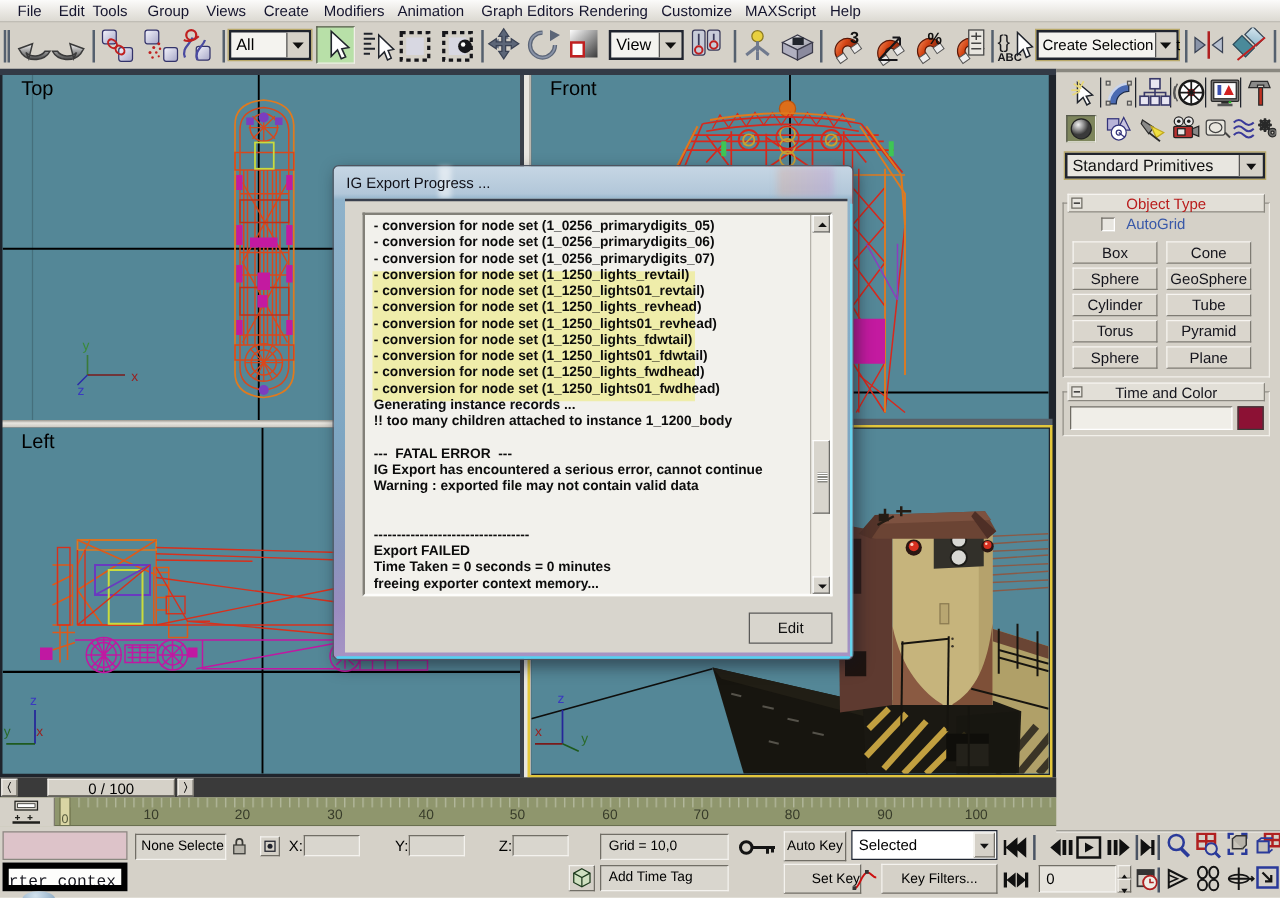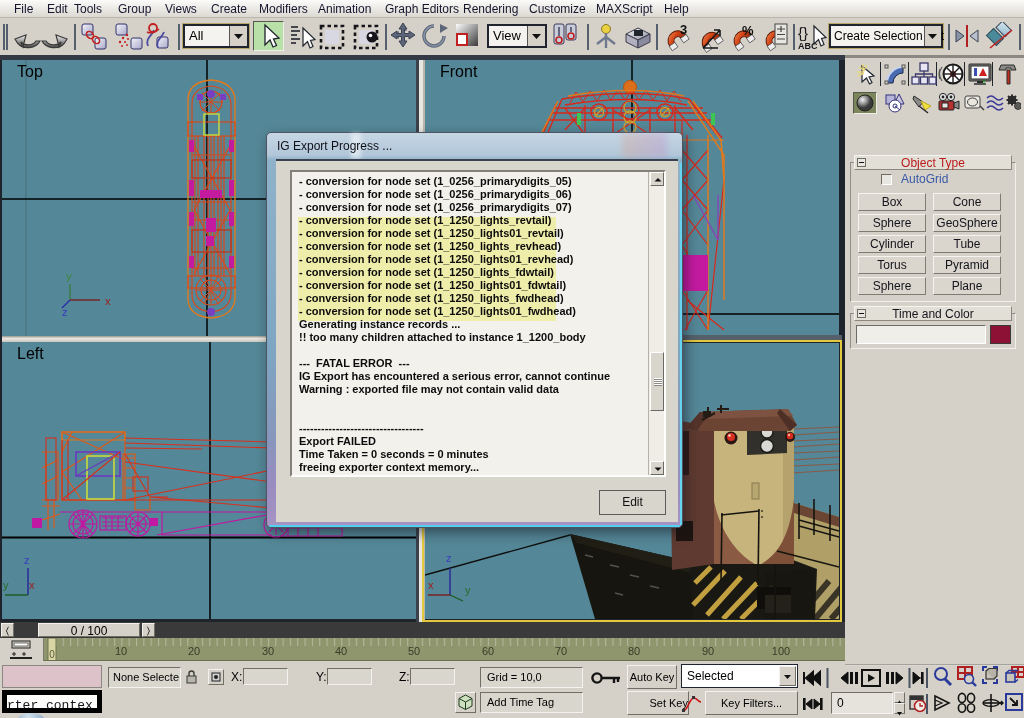--- a/index.html
+++ b/index.html
@@ -782,20 +782,28 @@
             <line x1="7" y1="2.5" x2="7" y2="13.5"></line>
             <line x1="1.5" y1="8" x2="12.5" y2="8"></line>
             <line x1="3" y1="4" x2="11" y2="12"></line>
             <line x1="11" y1="4" x2="3" y2="12"></line>
           </g>
         <circle cx="13" cy="14" r="3.4"></circle>
           <circle cx="13" cy="14" r="1.2" fill="#d5d1c8"></circle>
       </g>
     </svg>
 
+    <div style="position:absolute;left:7px;top:64px;width:160px;height:21px;background:#e8e6e0;border:2px solid #20242e;outline:1px solid #b8a868">
+      <span style="position:absolute;left:4px;top:1px;font-size:13px;color:#101010">Standard Primitives</span>
+      <div style="position:absolute;right:0;top:0;width:19px;height:17px;background:#d5d1c8;border-left:1px solid #555;">
+        <svg width="18" height="17">
+            <path d="M5 7 L13 7 L9 12 Z" fill="#101010"></path>
+          </svg>
+      </div>
+    </div>
 
     <div style="position:absolute;left:5px;top:104px;width:166px;height:140px;border-top:1px solid #918e86;border-left:1px solid #918e86;border-right:1px solid #f2f0ea;border-bottom:1px solid #f2f0ea"></div>
     <div class="rollhead" style="position:absolute;left:9px;top:97px;width:158px;height:15px">
       <span class="minus"></span>
         <span style="position:absolute;left:0;right:0;text-align:center;font-size:12px;color:#b91c1c">Object Type</span>
     </div>
     <div style="position:absolute;left:36px;top:116px;width:11px;height:11px;background:#e8e6e0;border-top:1px solid #6e6b63;border-left:1px solid #6e6b63;border-bottom:1px solid #fff;border-right:1px solid #fff"></div>
     <div style="position:absolute;left:56px;top:114px;font-size:12px;color:#3858a8">AutoGrid</div>
     <div class="objbtn" style="left:13px;top:135px">Box</div>
       <div class="objbtn" style="left:88px;top:135px">Cone</div>

